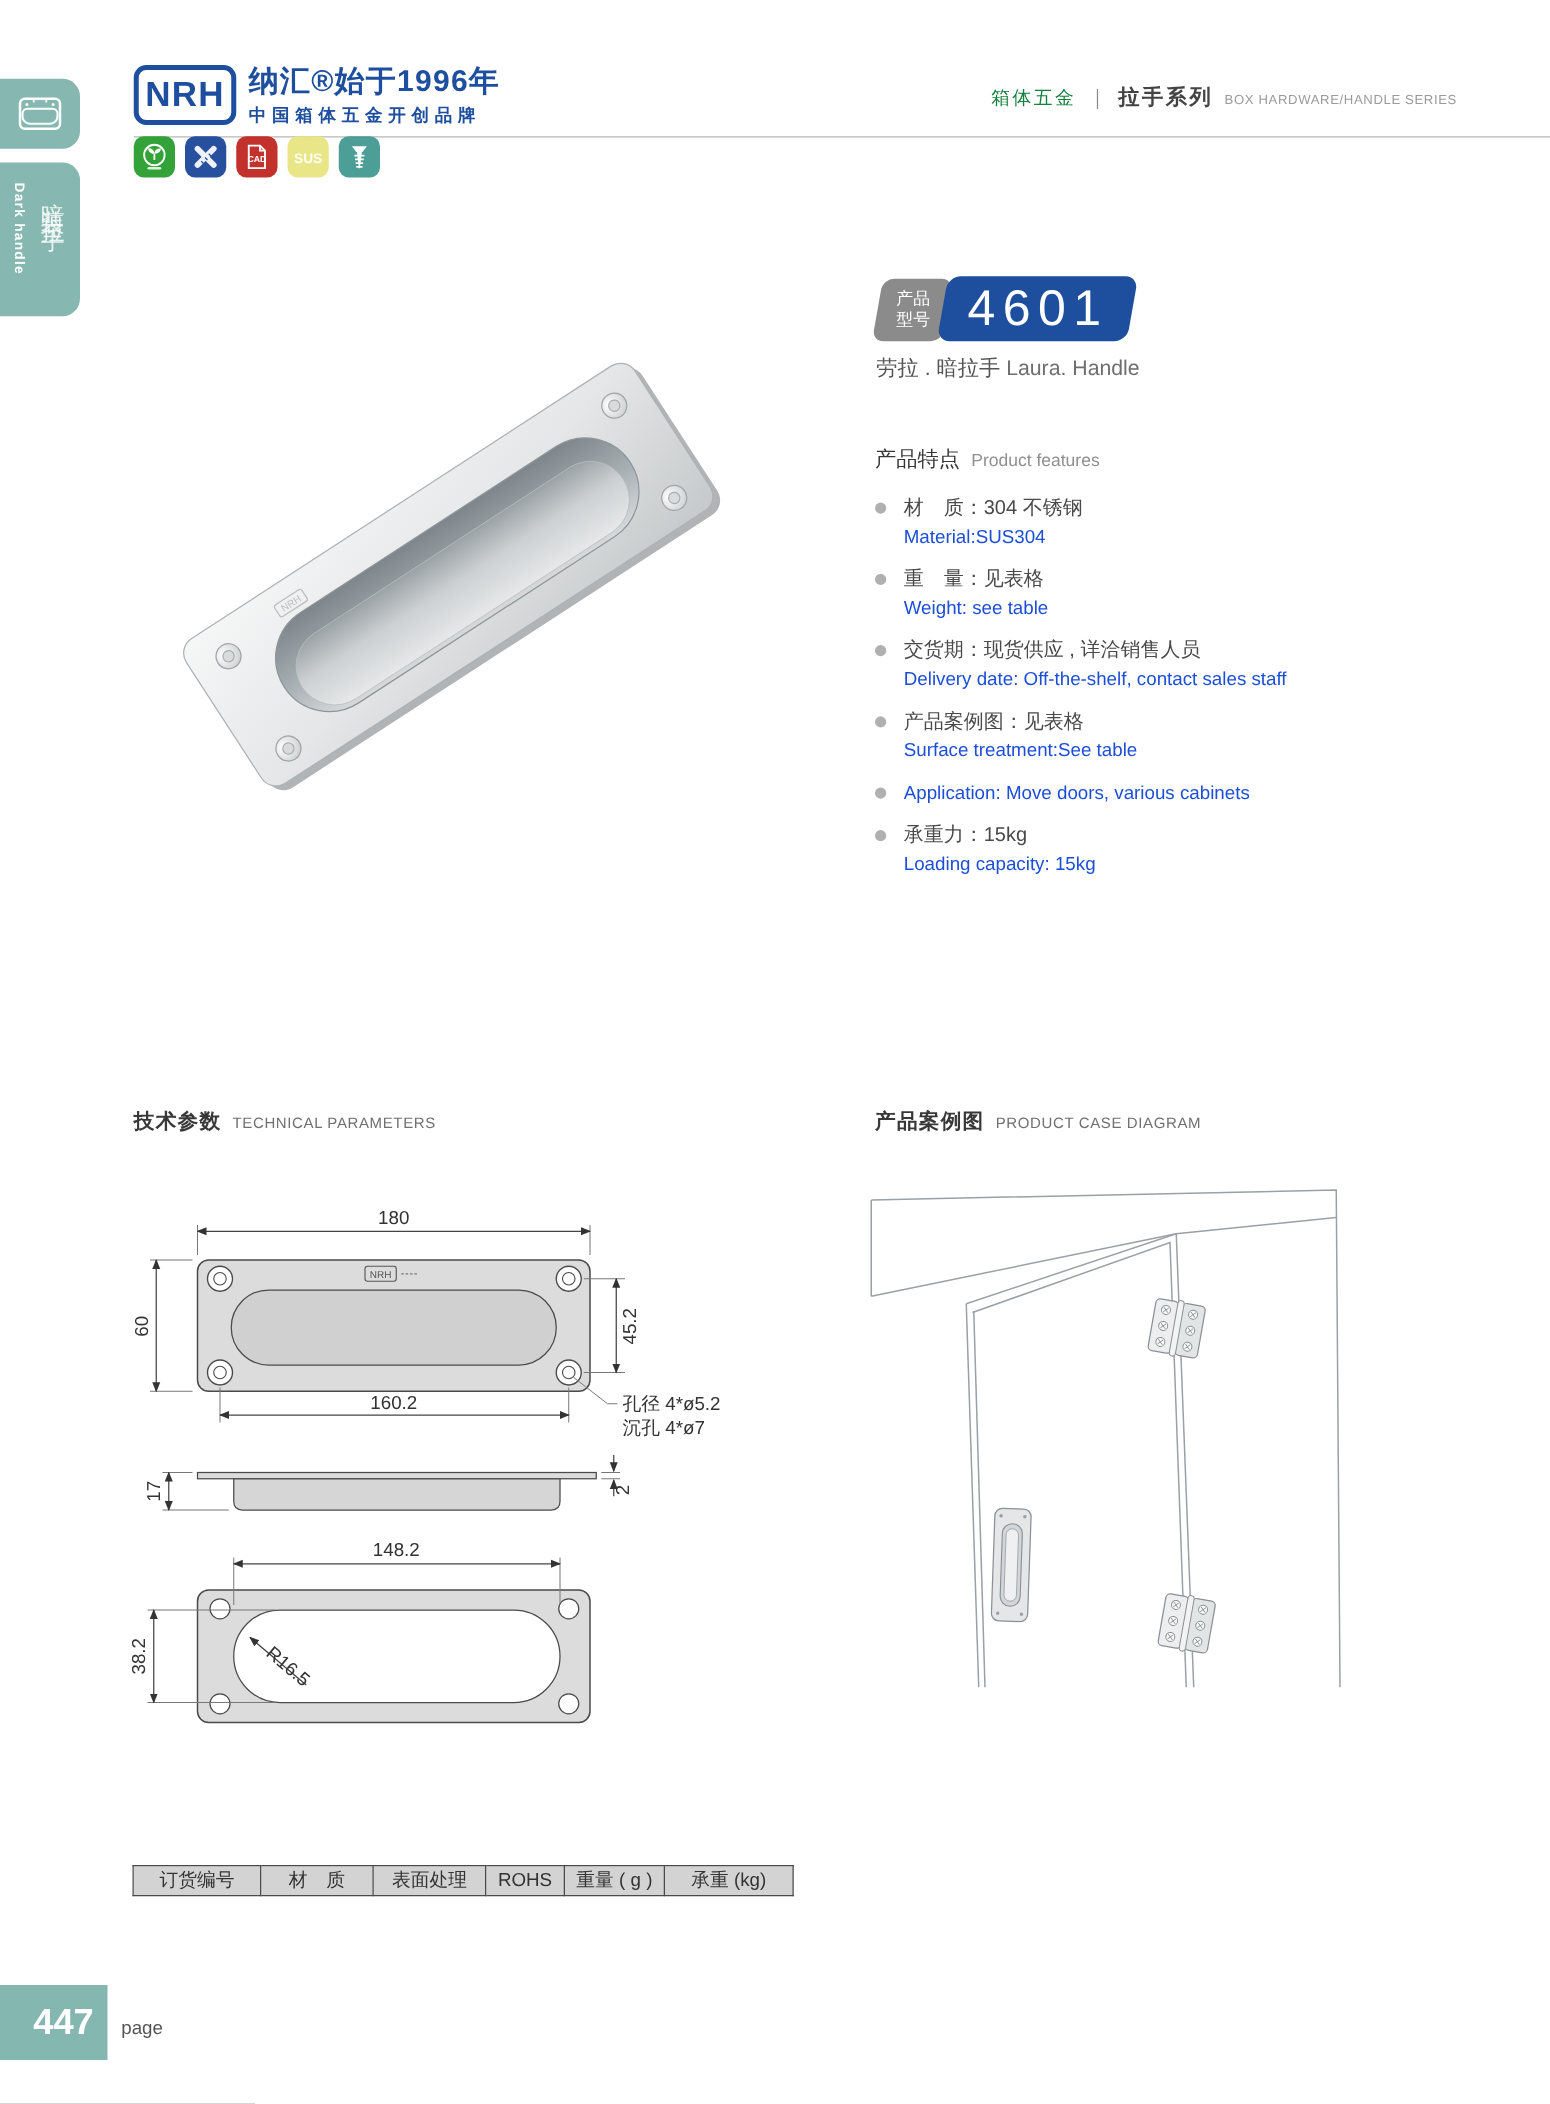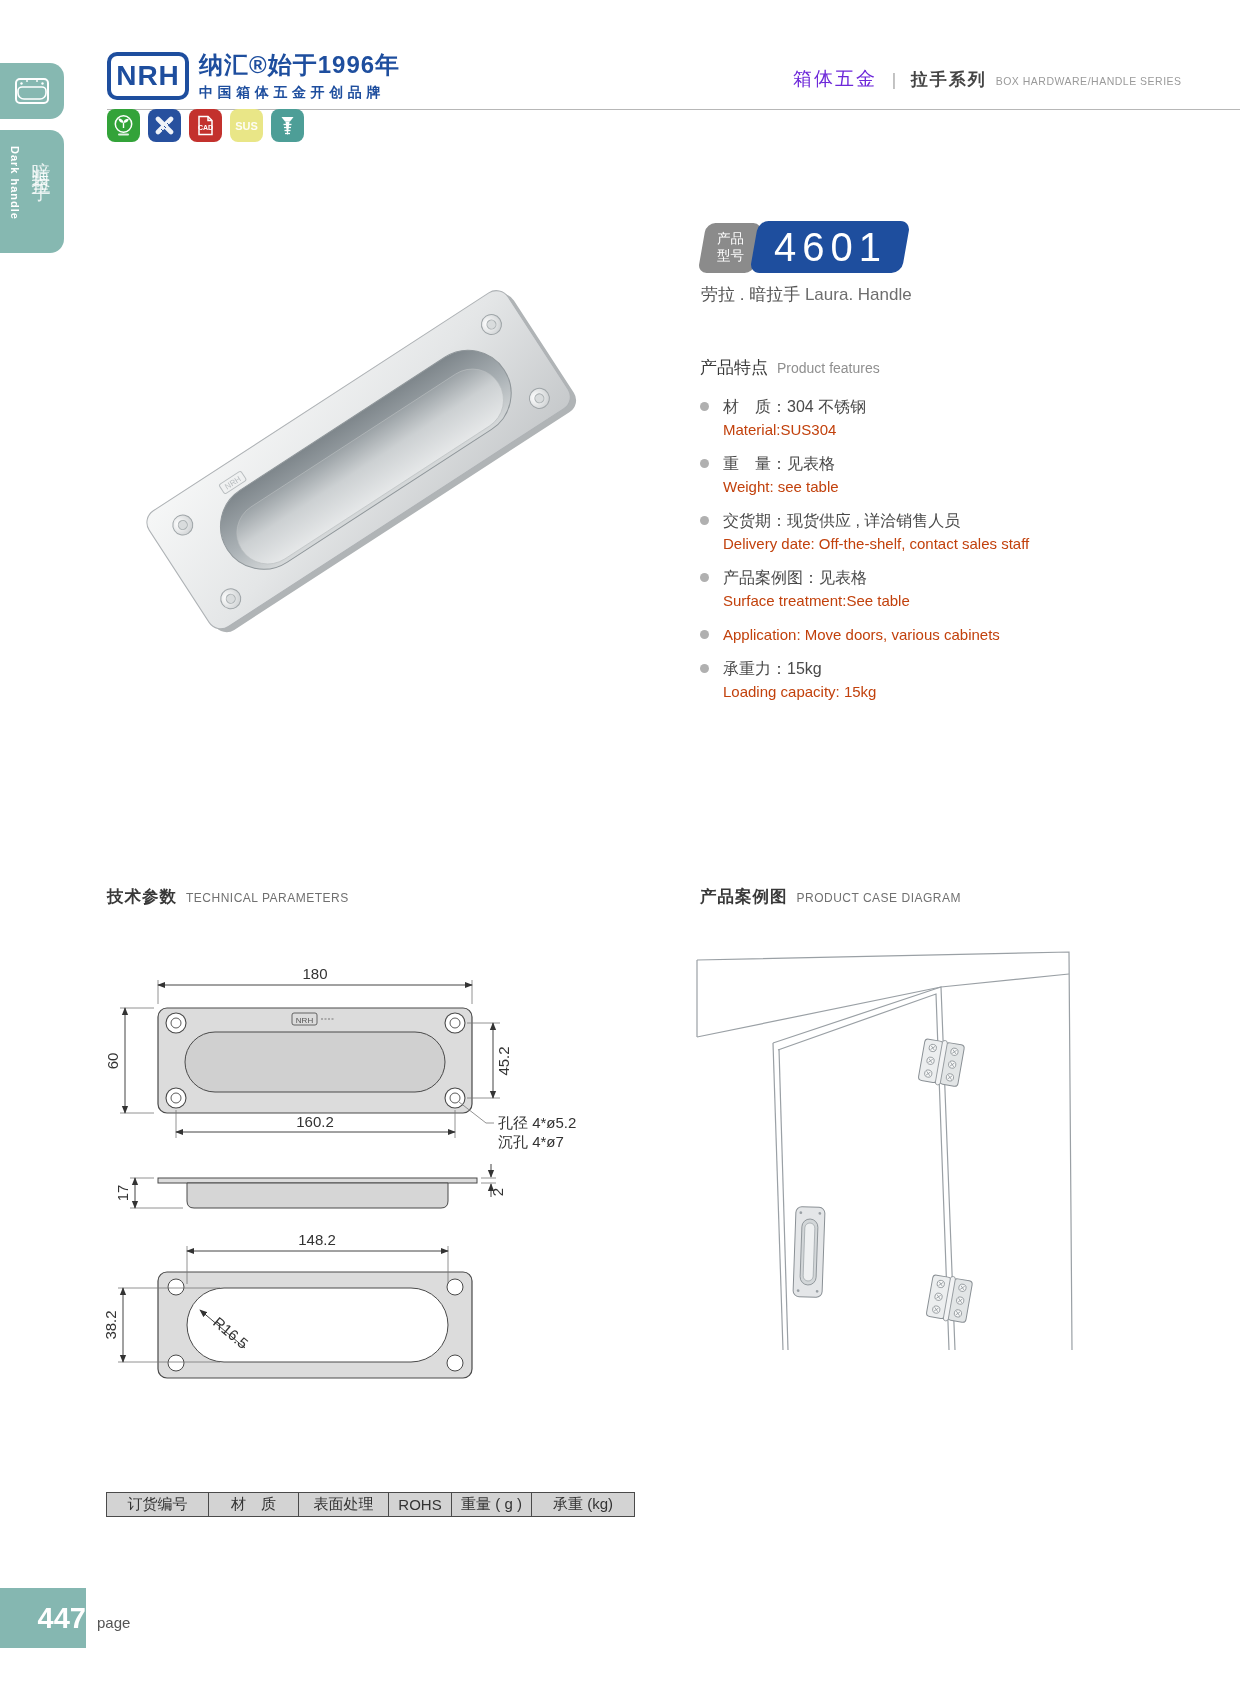--- a/index.html
+++ b/index.html
@@ -17,21 +17,21 @@
            color:#ffffff;font-size:11px;font-weight:bold;letter-spacing:1px;}
 
   
   .logo-box{position:absolute;left:107px;top:52px;width:74px;height:40px;border:4px solid #1e4e9e;
             border-radius:10px;display:flex;align-items:center;justify-content:center;}
   .logo-box span{color:#1e4e9e;font-size:28px;font-weight:800;letter-spacing:1px;}
   .brand{position:absolute;left:199px;top:49px;color:#1e4e9e;}
   .brand-title{font-size:24px;font-weight:800;letter-spacing:1px;}
   .brand-sub{font-size:14px;font-weight:700;letter-spacing:4.6px;margin-top:3px;}
   .series{position:absolute;left:793px;top:66px;white-space:nowrap;display:flex;align-items:baseline;gap:9px;}
-  .series .c1{font-size:19px;color:#6d28d9;letter-spacing:2px;}
+  .series .c1{font-size:15px;color:#15803d;letter-spacing:2px;}
   .series .sep{font-size:16px;color:#8a8a8a;}
   .series .c2{font-size:17px;color:#444;font-weight:700;letter-spacing:2px;}
   .series .en{font-size:10.5px;color:#9a9a9a;letter-spacing:.5px;}
   .header-rule{position:absolute;left:107px;top:109px;width:1133px;height:1px;background:#b7b7b7;}
 
   
   .icon-row{position:absolute;left:107px;top:109px;display:flex;gap:8px;}
   .cert{width:33px;height:33px;border-radius:8px;display:flex;align-items:center;justify-content:center;}
 
   
@@ -45,37 +45,37 @@
   .prod-name .en{color:#6e6e6e;}
 
   
   .features{position:absolute;left:700px;top:344px;width:470px;}
   .feat-title{display:flex;align-items:baseline;gap:9px;margin-bottom:16px;}
   .feat-title .cn{font-size:17px;font-weight:400;color:#383838;margin-top:12px;}
   .feat-title .en{font-size:14px;color:#8f8f8f;}
   .feat-item{position:relative;padding-left:23px;margin-bottom:11px;}
   .feat-item .dot{position:absolute;left:0;top:7px;width:9px;height:9px;border-radius:50%;background:#b0b0b0;}
   .feat-item .cn{font-size:16px;color:#4a4a4a;line-height:23px;}
-  .feat-item .en{font-size:15px;color:#c2410c;line-height:23px;}
+  .feat-item .en{font-size:15px;color:#1d4ed8;line-height:23px;}
 
   
   .sec-head{position:absolute;display:flex;align-items:baseline;gap:9px;white-space:nowrap;}
   .sec-head .cn{font-size:16.5px;font-weight:700;color:#383838;letter-spacing:1px;}
   .sec-head .en{font-size:12px;color:#707070;letter-spacing:.5px;}
 
   
   .spec-table{position:absolute;left:106px;top:1492px;border-collapse:collapse;table-layout:fixed;}
   .spec-table th,.spec-table td{border:1px solid #4a4a4a;text-align:center;padding:0;height:23px;
        font-size:15px;color:#333;font-weight:400;overflow:hidden;white-space:nowrap;}
   .spec-table th{background:#d3d3d3;}
   .spec-table td.rohs{color:#21a63c;font-size:15px;}
 
   
   .page-tab{position:absolute;left:0;top:1588px;width:86px;height:60px;background:#85b7b1;
-            display:flex;align-items:center;justify-content:flex-end;box-sizing:border-box;}
+            display:flex;align-items:center;justify-content:flex-end;padding-right:11px;box-sizing:border-box;}
   .page-tab span{color:#fff;font-size:29px;font-weight:800;}
   .page-lbl{position:absolute;left:97px;top:1614px;font-size:15px;color:#555;}
 
   svg text{font-family:"Liberation Sans","DejaVu Sans",sans-serif;}
 </style>
 </head>
 <body>
 
 <div class="page">
 

